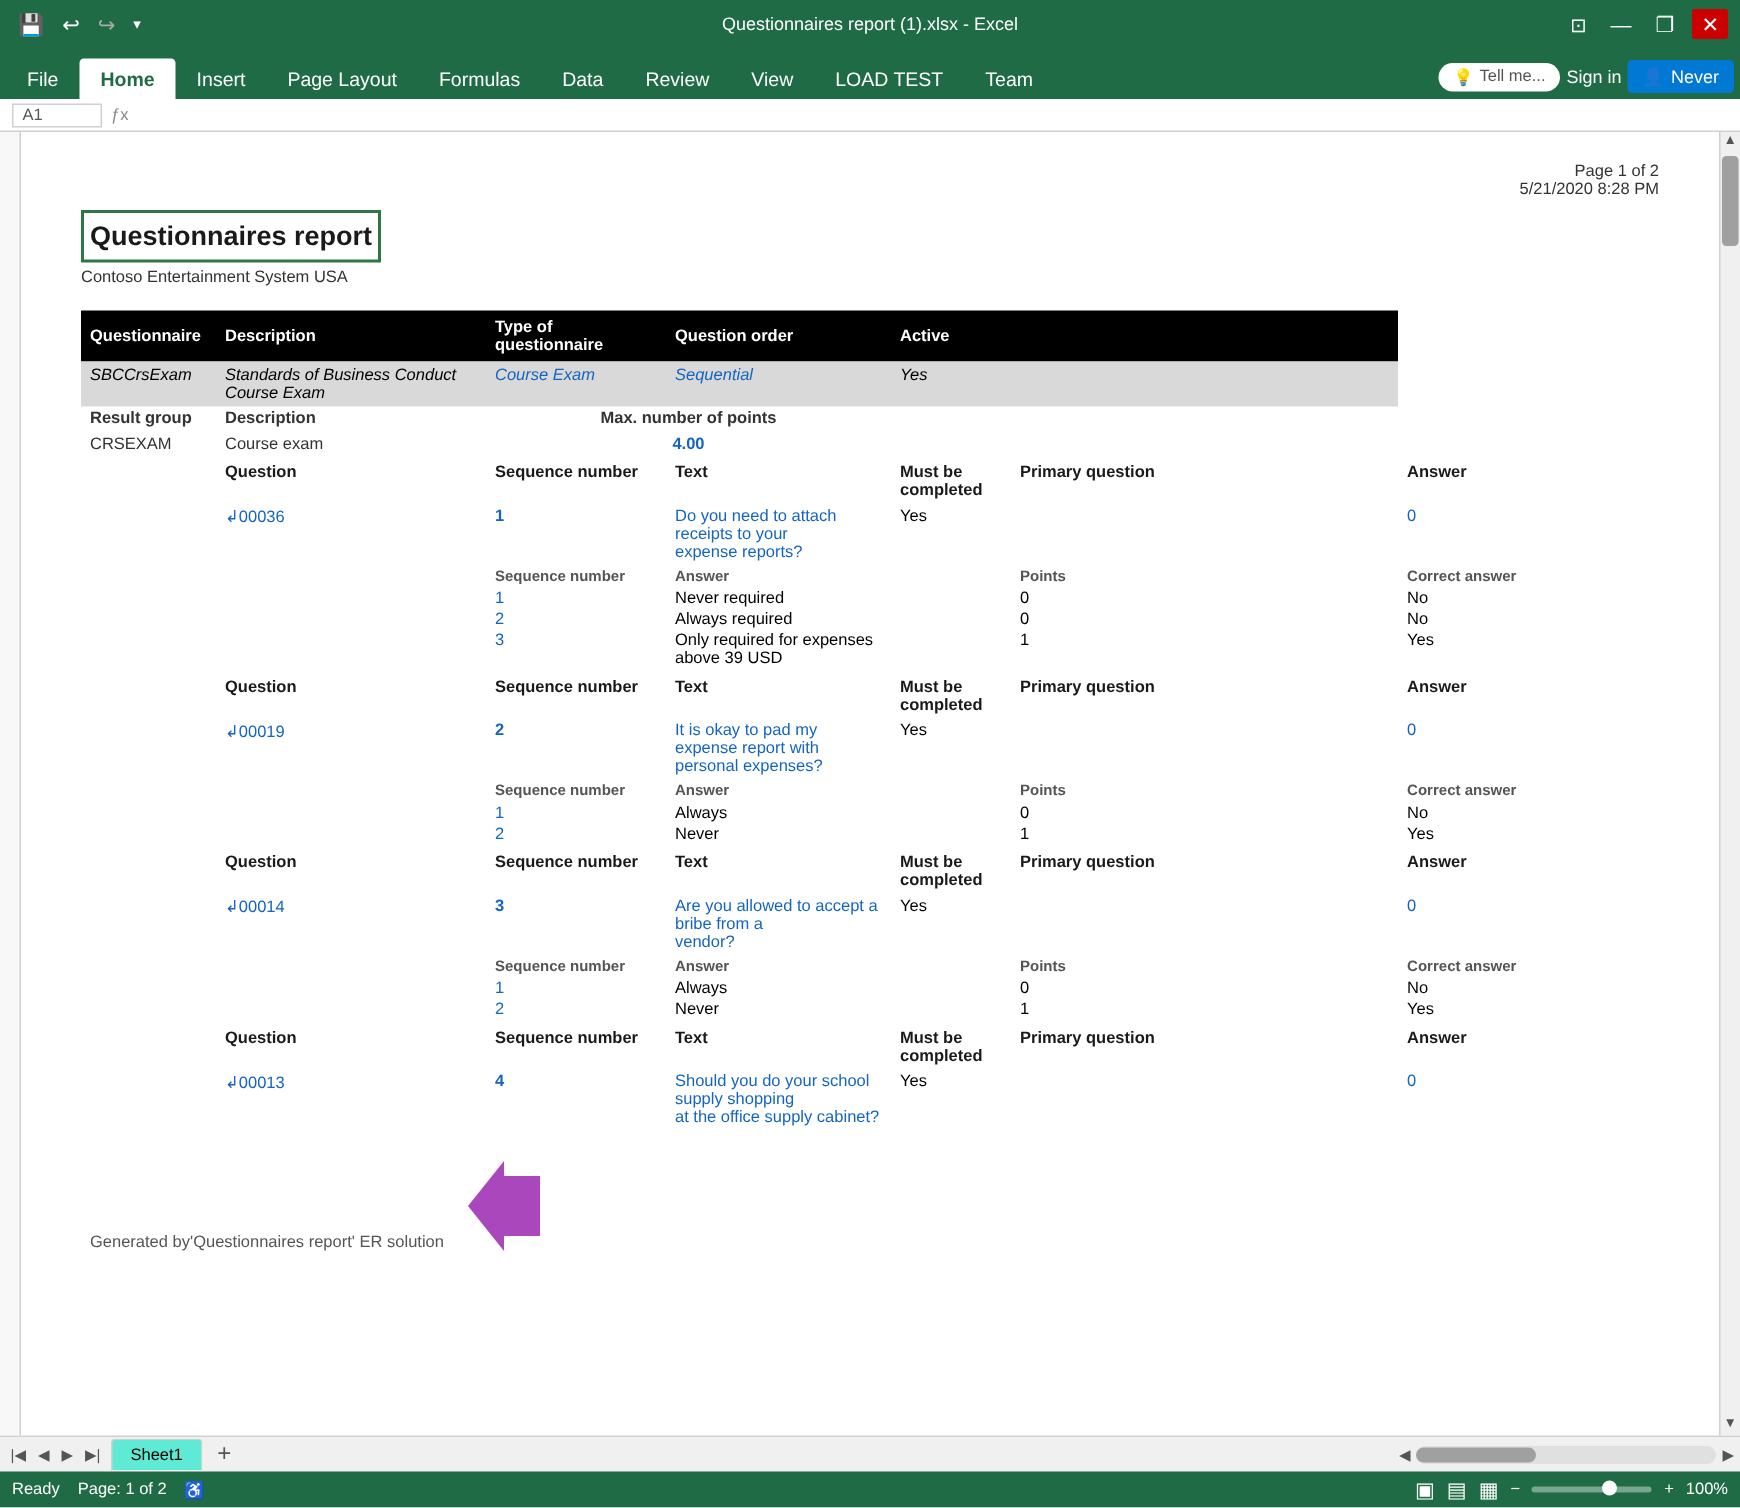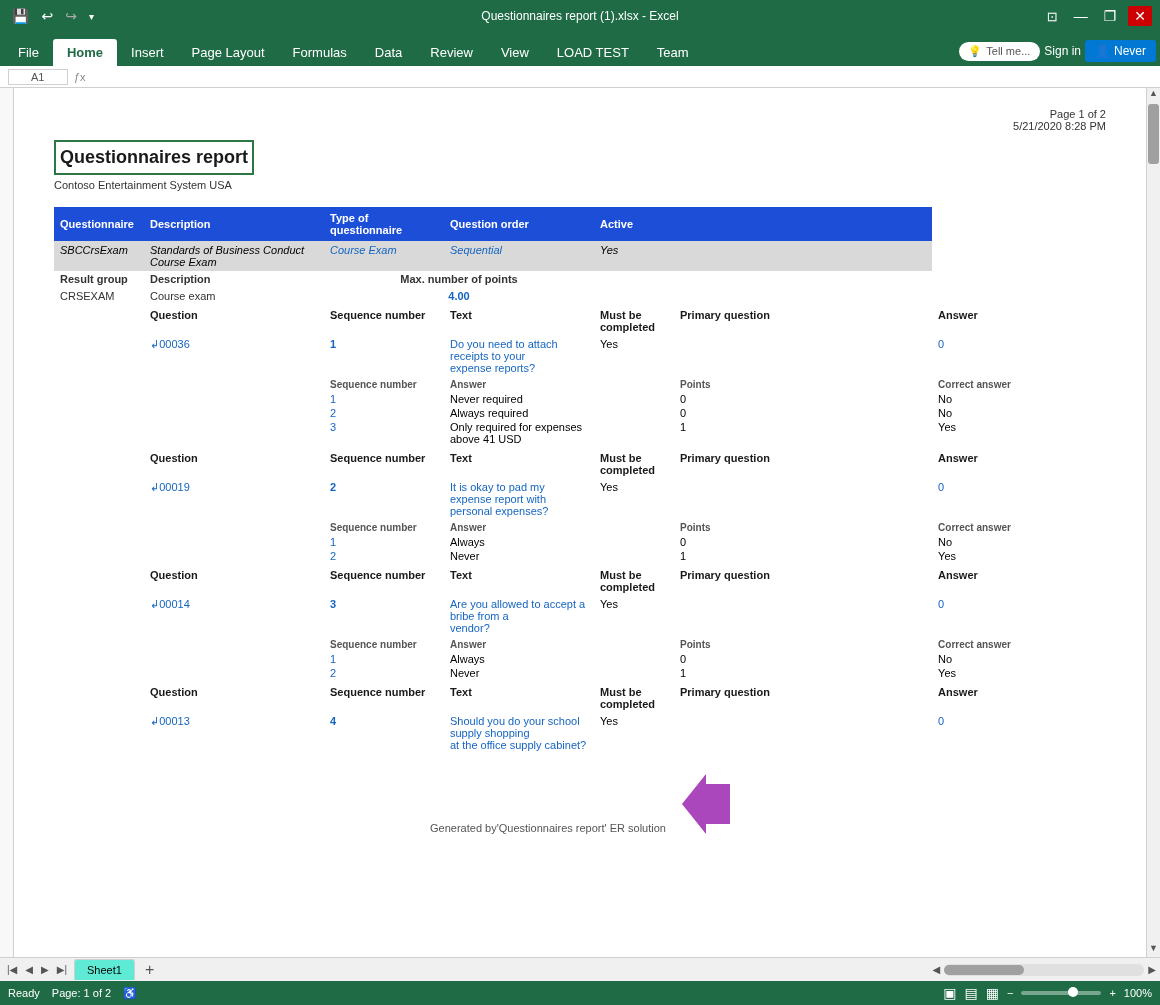--- a/index.html
+++ b/index.html
@@ -136,21 +136,21 @@
       margin-bottom: 16px;
     }
 
     
     .main-table {
       width: 100%;
       border-collapse: collapse;
       font-size: 11px;
     }
     .main-table th {
-      background: #1d4ed8;
+      background: #000000;
       color: white;
       padding: 5px 6px;
       text-align: left;
       font-weight: 600;
       font-size: 11px;
     }
     .main-table td {
       padding: 3px 6px;
       vertical-align: top;
       font-size: 11px;
@@ -312,21 +312,21 @@
     </div>
     <span class="sign-in-btn">Sign in</span>
     <div class="share-btn">
       <span>👤</span>
       <span>Never</span>
     </div>
   </div>
 </div>
 
 <div id="ribbon-commands">
-  <span style="border:1px solid #d0d0d0;padding:1px 22px;width:60px;display:inline-block;">A1</span>
+  <span style="border:1px solid #d0d0d0;padding:1px 6px;width:60px;display:inline-block;">A1</span>
   <span style="margin:0 6px;color:#888">ƒx</span>
   <span></span>
 </div>
 
 <div id="main-area" style="display:flex;height:calc(1005px - 32px - 34px - 22px - 24px - 24px);">
 
   <div style="width:14px;background:#f8f8f8;border-right:1px solid #d0d0d0;"></div>
 
   <div id="scroll-area">
     <div id="excel-content">
@@ -425,21 +425,21 @@
             <td style="color:#1565c0;">2</td>
             <td>Always required</td>
             <td></td>
             <td>0</td>
             <td>No</td>
           </tr>
           <tr class="answer-row">
             <td></td>
             <td></td>
             <td style="color:#1565c0;">3</td>
-            <td>Only required for expenses above 41 USD</td>
+            <td>Only required for expenses above 39 USD</td>
             <td></td>
             <td>1</td>
             <td>Yes</td>
           </tr>
 
           <tr class="section-header q-divider">
             <td></td>
             <td>Question</td>
             <td>Sequence number</td>
             <td>Text</td>
@@ -544,21 +544,21 @@
             <td><span class="question-id">↲00013</span></td>
             <td style="color:#1565c0;font-weight:bold;">4</td>
             <td style="color:#1565c0;">Should you do your school supply shopping<br>at the office supply cabinet?</td>
             <td>Yes</td>
             <td></td>
             <td style="color:#1565c0;">0</td>
           </tr>
 
           <tr>
             <td colspan="7" style="padding-top:20px;padding-bottom:10px;">
-              <div style="display:flex;align-items:flex-end;gap:16px;justify-content:center;">
+              <div style="display:flex;align-items:flex-end;gap:16px;justify-content:flex-start;">
                 <span style="font-size:11px;color:#555;">Generated by'Questionnaires report' ER solution</span>
 
                 <svg width="48" height="60" viewBox="0 0 48 60" style="display:inline-block;">
 
                   <polygon points="48,10 24,10 24,0 0,30 24,60 24,50 48,50" fill="#9c27b0" opacity="0.85"></polygon>
                 </svg>
               </div>
             </td>
           </tr>
         </tbody>

